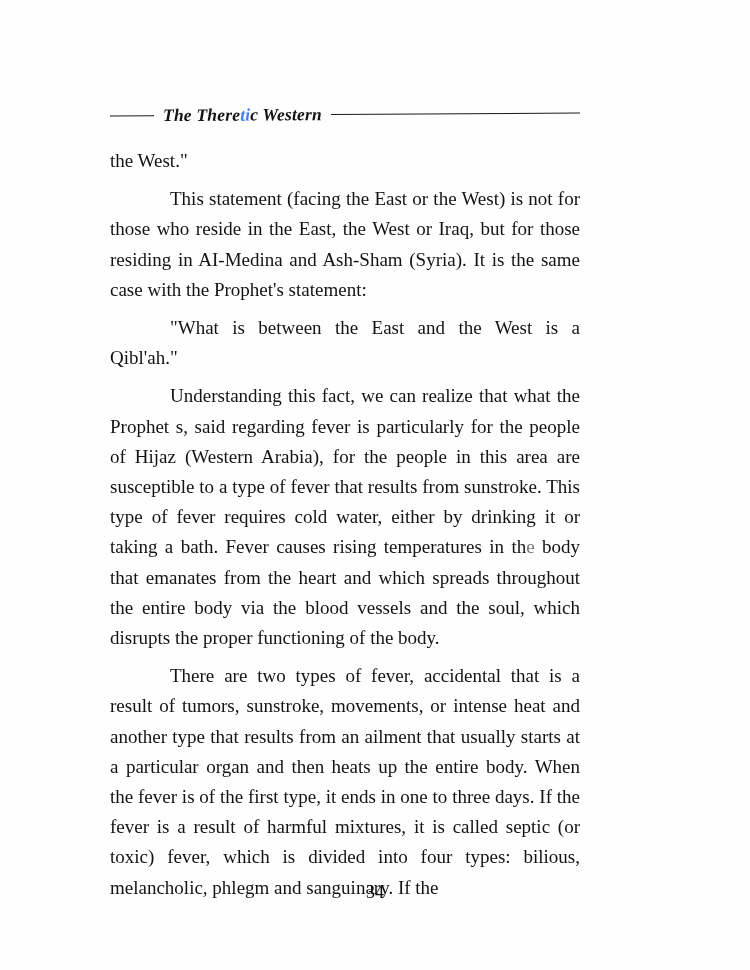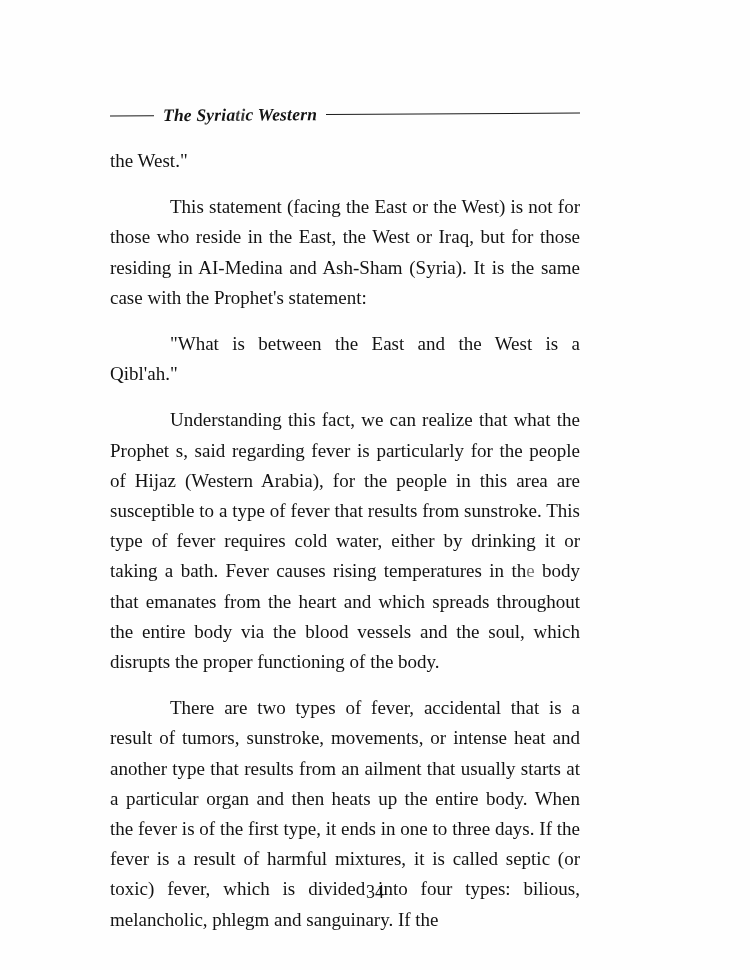--- a/index.html
+++ b/index.html
@@ -44,41 +44,41 @@
 
   .head-title {
     font-style: italic;
     font-weight: 700;
     font-size: 17.5px;
     letter-spacing: 0.2px;
     white-space: nowrap;
     color: #141414;
   }
   
-  .faint { color: #404040; }
+  .faint { color: #3b82f6; }
 
   
   .body-text {
     position: absolute;
     left: 110px;
     top: 146px;
     width: 470px;
   }
   p.para {
     margin: 0;
     font-size: 19px;
     line-height: 30.2px;
     text-align: justify;
     text-align-last: left;
     color: #131313;
     -webkit-hyphens: none;
     hyphens: none;
   }
   p.indent { text-indent: 60px; }
-  p.gap-before { margin-top: 16px; }
+  p.gap-before { margin-top: 8px; }
 
   
   p.quote {
     text-align: justify;
     word-spacing: 7.5px;
   }
   p.quote .tail { word-spacing: normal; }
 
   .dim { color: #777777; }
 
@@ -94,21 +94,21 @@
     color: #121212;
   }
 </style>
 </head>
 <body>
 
 <div class="page">
 
   <div class="running-head">
     <span class="rule rule-left"></span>
-    <span class="head-title"><span>The Syria</span><span class="faint">ti</span><span>c Western</span></span>
+    <span class="head-title"><span>The There</span><span class="faint">ti</span><span>c Western</span></span>
     <span class="rule rule-right"></span>
   </div>
 
   <div class="body-text">
 
     <p class="para">the West."</p>
 
     <p class="para indent gap-before">This statement (facing the East or the West) is not for those who reside in the East, the West or Iraq, but for those residing in AI-Medina and Ash-Sham (Syria). It is the same case with the Prophet's statement:</p>
 
     <p class="para quote gap-before">

